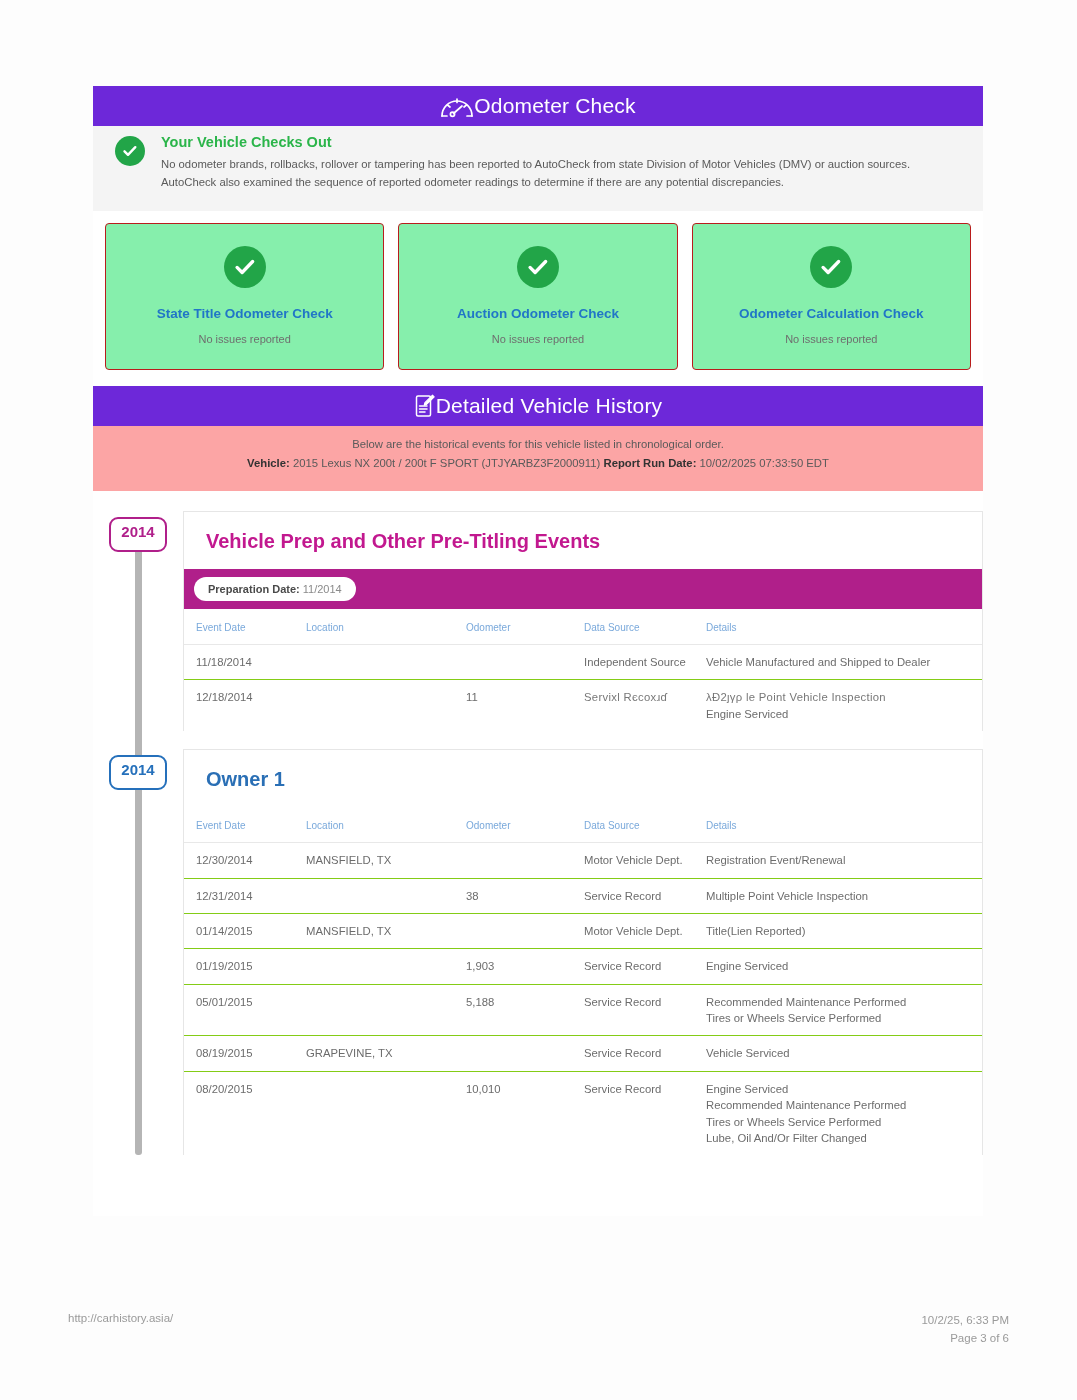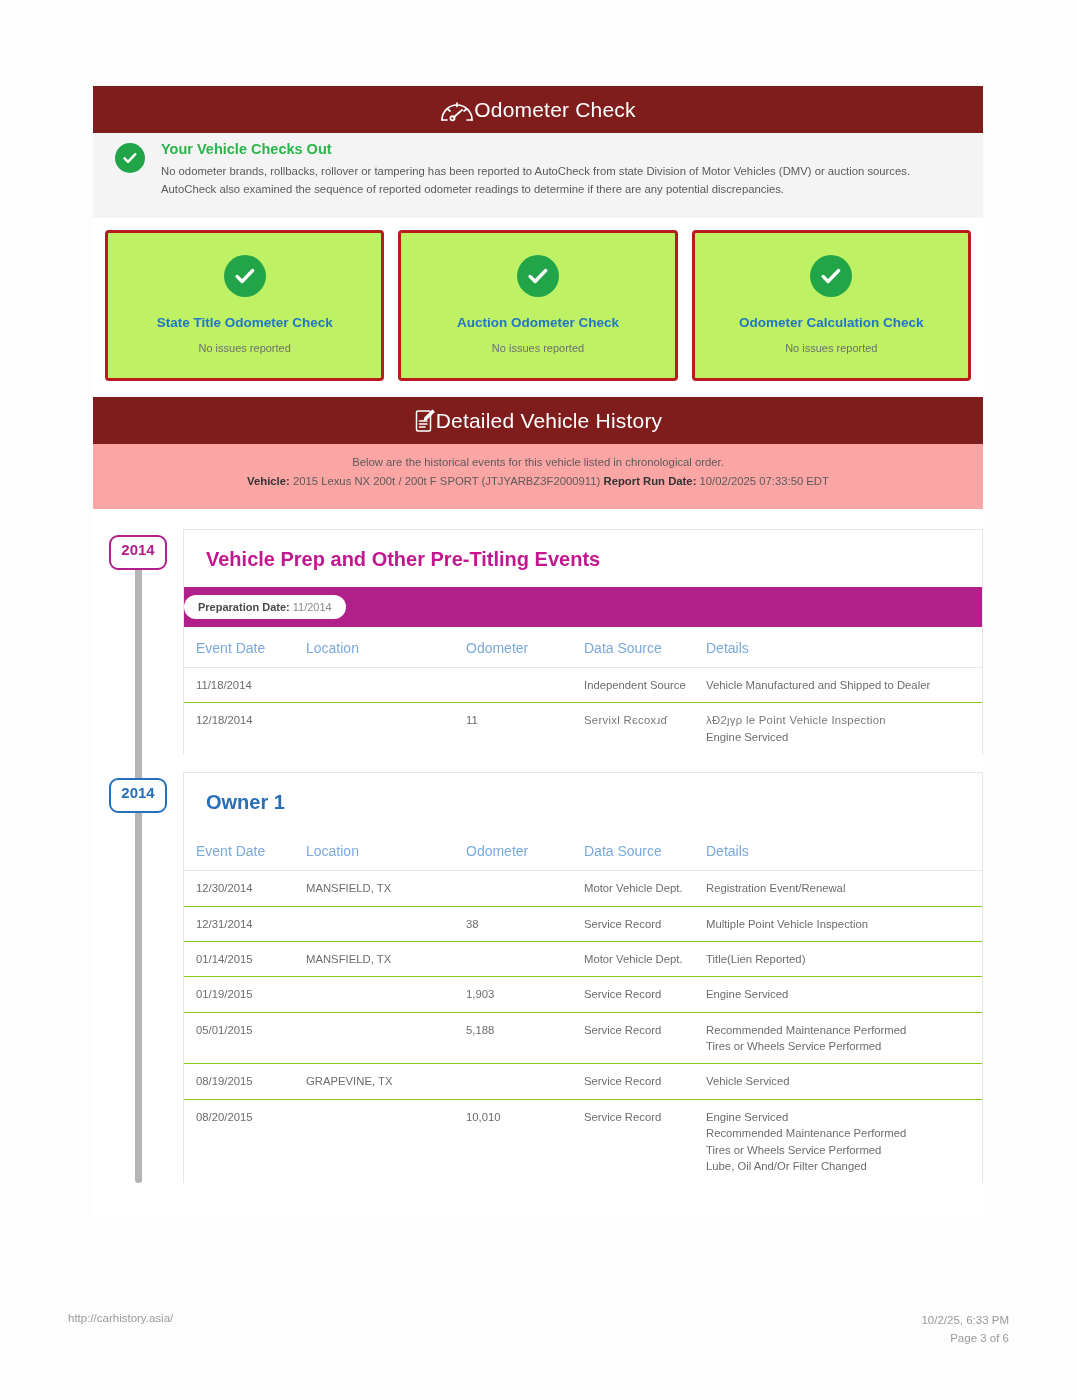--- a/index.html
+++ b/index.html
@@ -19,22 +19,22 @@
   .sheet {
     position: absolute;
     left: 93px; top: 86px;
     width: 890px; height: 1130px;
     background: #ffffff;
     overflow: hidden;
   }
 
   
   .banner {
-    background: #7f1d1d;
-    height: 47px;
+    background: #6d28d9;
+    height: 40px;
     display: flex;
     align-items: center;
     justify-content: center;
     gap: 0;
     color: #ffffff;
   }
   .banner .btitle {
     font-size: 21px;
     font-weight: 400;
     letter-spacing: .2px;
@@ -74,25 +74,25 @@
 
   
   .cards {
     background: #ffffff;
     display: flex;
     gap: 14px;
     padding: 12px 12px 16px 12px;
   }
   .card {
     flex: 1 1 0;
-    border: 3px solid #b91c1c;
+    border: 1px solid #b91c1c;
     border-radius: 4px;
     padding: 22px 10px 24px 10px;
     text-align: center;
-    background: #bef264;
+    background: #86efac;
   }
   .card .big-check {
     width: 42px; height: 42px;
     border-radius: 50%;
     background: #22a548;
     margin: 0 auto 18px auto;
     display: flex; align-items:center; justify-content:center;
   }
   .card .card-title {
     color: #2176c7;
@@ -167,21 +167,21 @@
     font-weight: bold;
     padding: 18px 22px 16px 22px;
   }
   .ec-title.pink { color:#c2188f; }
   .ec-title.blue { color:#2a6fb5; }
 
   
   .pillbar {
     display: flex;
     gap: 14px;
-    padding: 8px 0;
+    padding: 8px 10px;
     align-items: flex-start;
   }
   .pillbar.pink { background:#b01f8a; }
   .pillbar.blue { background:#2570bb; }
   .pill {
     background:#ffffff;
     border-radius: 22px;
     padding: 6px 14px;
     font-size: 11px;
     text-align:center;
@@ -194,21 +194,21 @@
   .pill.w3 { min-width: 198px; }
 
   
   table.events {
     width: 100%;
     border-collapse: collapse;
     table-layout: fixed;
   }
   table.events th {
     color: #7aa9db;
-    font-size: 14px;
+    font-size: 10px;
     font-weight: normal;
     text-align: left;
     padding: 13px 6px 11px 0;
     border-bottom: 1px solid #e8e8e8;
   }
   table.events td {
     color: #6c6c6c;
     font-size: 11.3px;
     vertical-align: top;
     padding: 9px 6px 9px 0;

